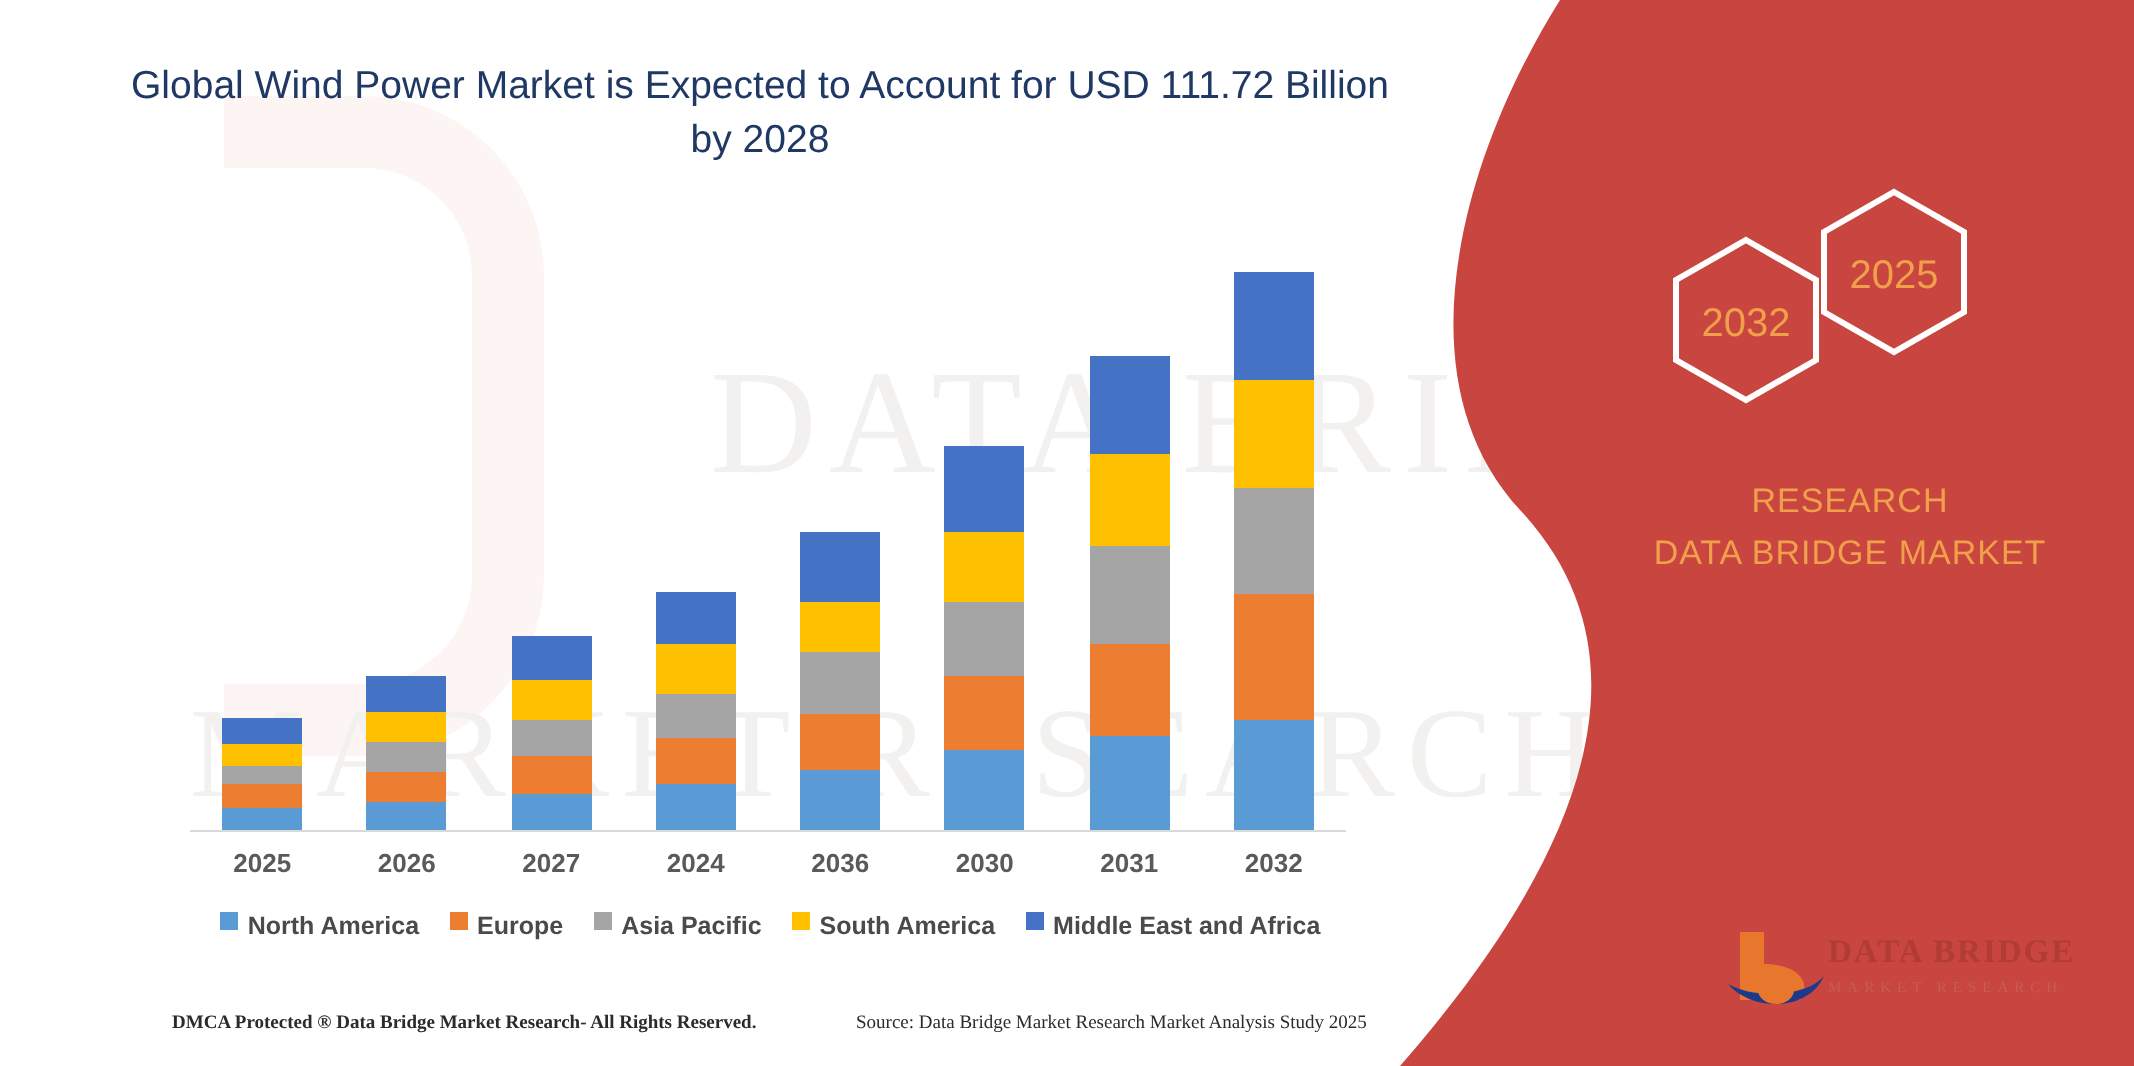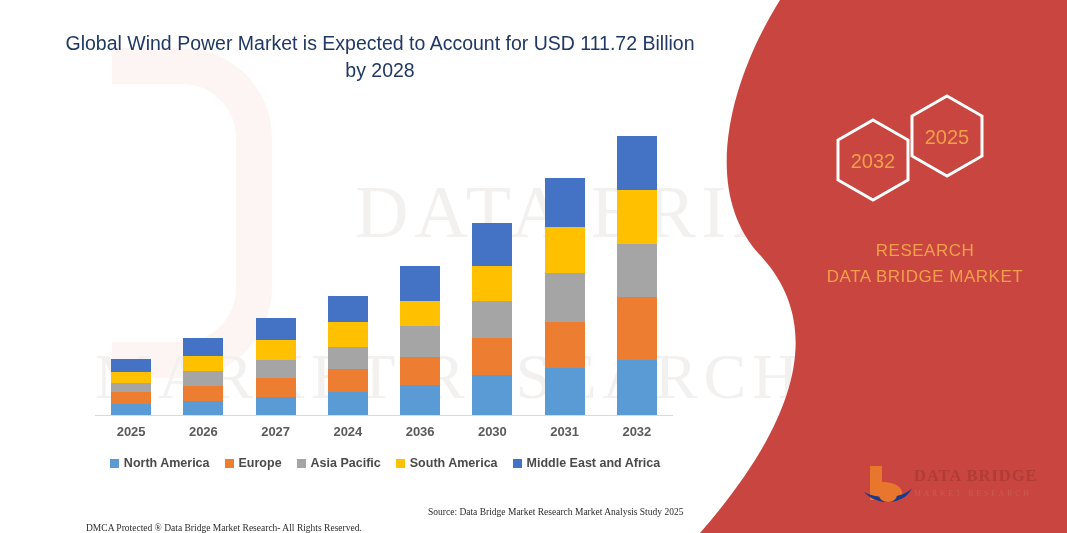--- a/index.html
+++ b/index.html
@@ -50,28 +50,28 @@
   }
   .xlabels span {
     width: 70px; text-align: center; font-size: 13px; font-weight: bold; color: #5a5a5a;
   }
 
   .legend {
     position: absolute; left: 95px; top: 456px; width: 580px;
     display: flex; justify-content: center; align-items: center; gap: 15px;
     font-size: 12.5px; font-weight: bold; color: #4a4a4a;
   }
-  .legend-item { display: flex; align-items: center; gap: 5px; white-space: nowrap; }
+  .legend-item { display: flex; gap: 5px; white-space: nowrap; }
   .swatch { width: 9px; height: 9px; display: inline-block; }
 
   .footer {
     position: absolute; left: 0; top: 507px; width: 700px;
     font-family: "Liberation Serif", serif; font-size: 9.5px; color: #2b2b2b;
   }
-  .footer-left { position: absolute; left: 86px; top: 16px; white-space: nowrap; }
+  .footer-left { position: absolute; left: 86px; top: 0; white-space: nowrap; font-weight: bold; }
   .footer-right { position: absolute; left: 428px; top: 0; white-space: nowrap; }
 
   
   .red-panel {
     position: absolute; left: 640px; top: 0; width: 427px; height: 533px;
     overflow: hidden;
   }
   .red-panel svg { position: absolute; left: 0; top: 0; }
   .panel-title {
     position: absolute; left: 718px; top: 8px; width: 330px;

